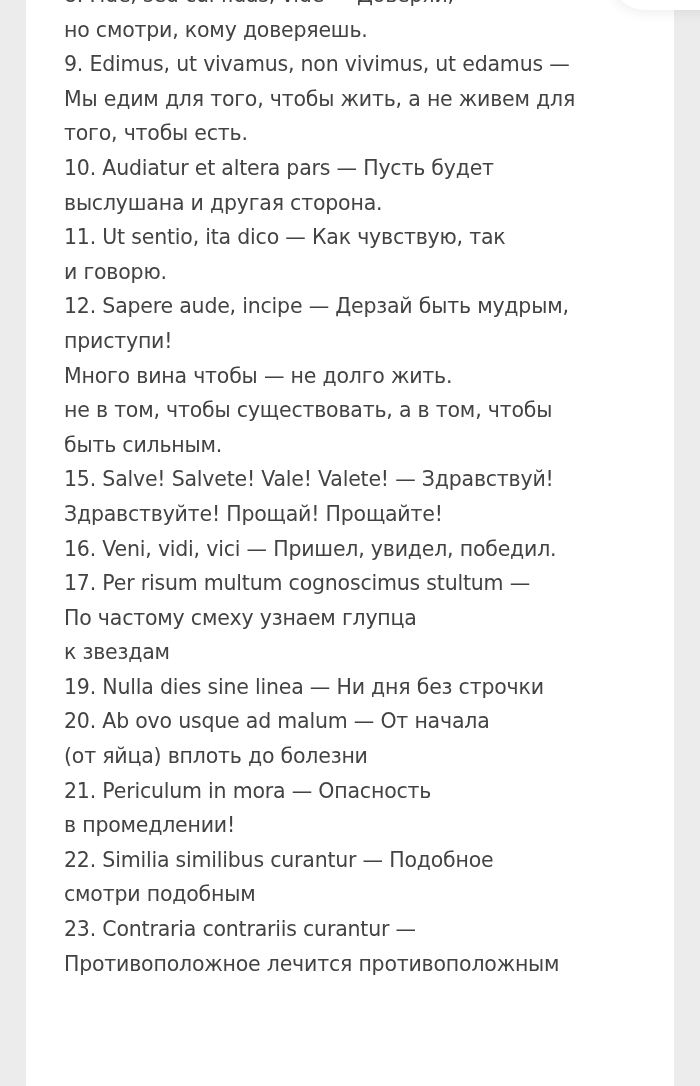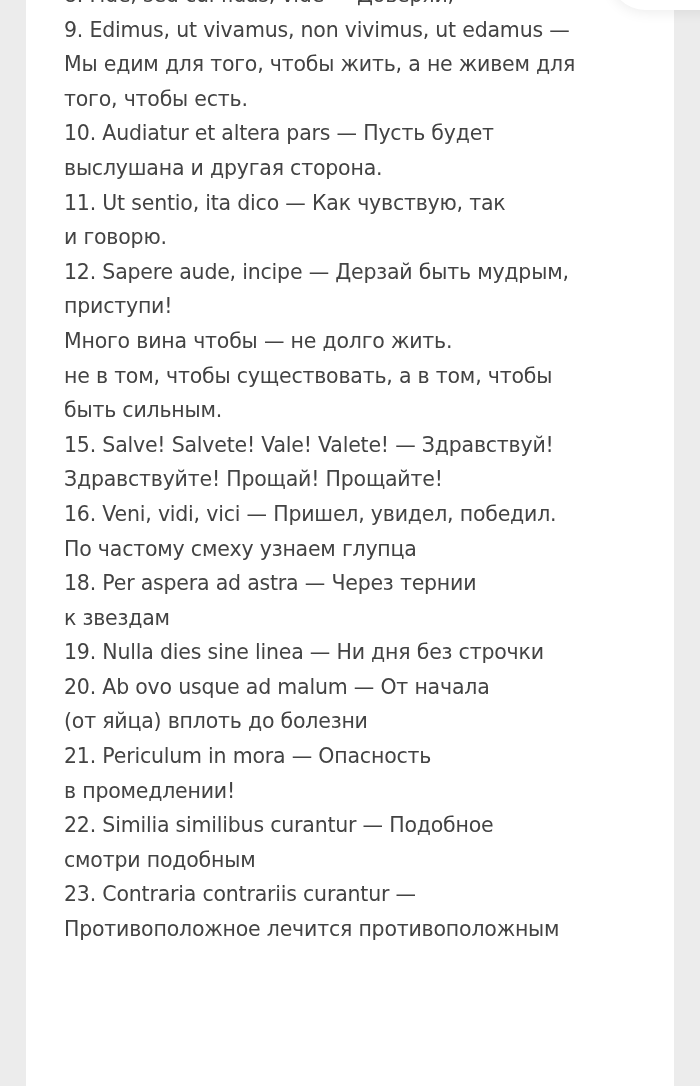--- a/index.html
+++ b/index.html
@@ -49,37 +49,38 @@
     }
   </style>
 </head>
 <body>
 
 <div class="card"></div>
 <div class="floating-pill"></div>
 
 <div class="content">
   <span class="line">8. Fide, sed cui fidas, vide — Доверяй,</span>
+  <span class="line">но смотри, кому доверяешь.</span>
   <span class="line">9. Edimus, ut vivamus, non vivimus, ut edamus —</span>
   <span class="line">Мы едим для того, чтобы жить, а не живем для</span>
   <span class="line">того, чтобы есть.</span>
   <span class="line">10. Audiatur et altera pars — Пусть будет</span>
   <span class="line">выслушана и другая сторона.</span>
   <span class="line">11. Ut sentio, ita dico — Как чувствую, так</span>
   <span class="line">и говорю.</span>
   <span class="line">12. Sapere aude, incipe — Дерзай быть мудрым,</span>
   <span class="line">приступи!</span>
   <span class="line">Много вина чтобы — не долго жить.</span>
   <span class="line">не в том, чтобы существовать, а в том, чтобы</span>
   <span class="line">быть сильным.</span>
   <span class="line">15. Salve! Salvete! Vale! Valete! — Здравствуй!</span>
   <span class="line">Здравствуйте! Прощай! Прощайте!</span>
   <span class="line">16. Veni, vidi, vici — Пришел, увидел, победил.</span>
+  <span class="line">17. Per risum multum cognoscimus stultum —</span>
   <span class="line">По частому смеху узнаем глупца</span>
-  <span class="line">18. Per aspera ad astra — Через тернии</span>
   <span class="line">к звездам</span>
   <span class="line">19. Nulla dies sine linea — Ни дня без строчки</span>
   <span class="line">20. Ab ovo usque ad malum — От начала</span>
   <span class="line">(от яйца) вплоть до болезни</span>
   <span class="line">21. Periculum in mora — Опасность</span>
   <span class="line">в промедлении!</span>
   <span class="line">22. Similia similibus curantur — Подобное</span>
   <span class="line">смотри подобным</span>
   <span class="line">23. Contraria contrariis curantur —</span>
   <span class="line">Противоположное лечится противоположным</span>

